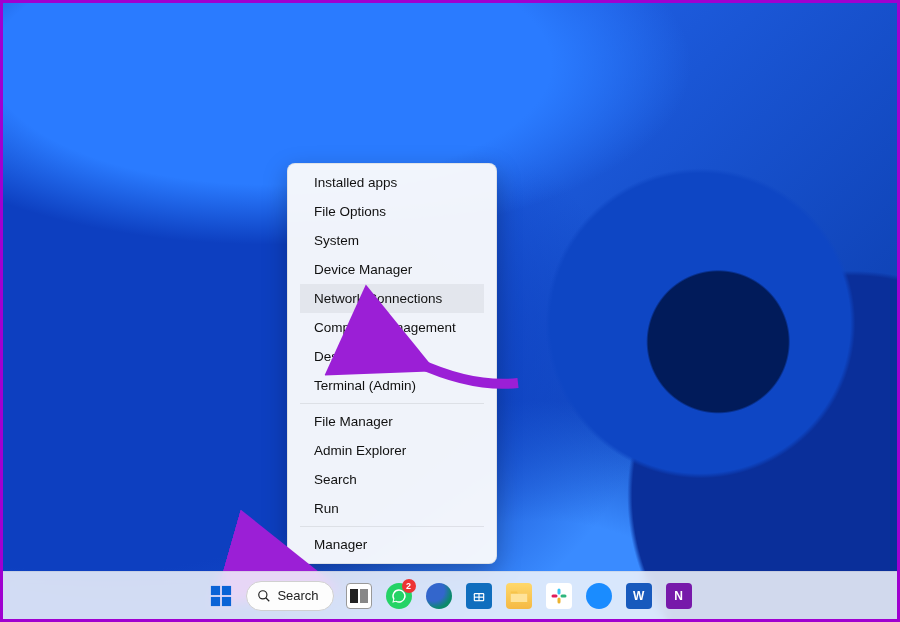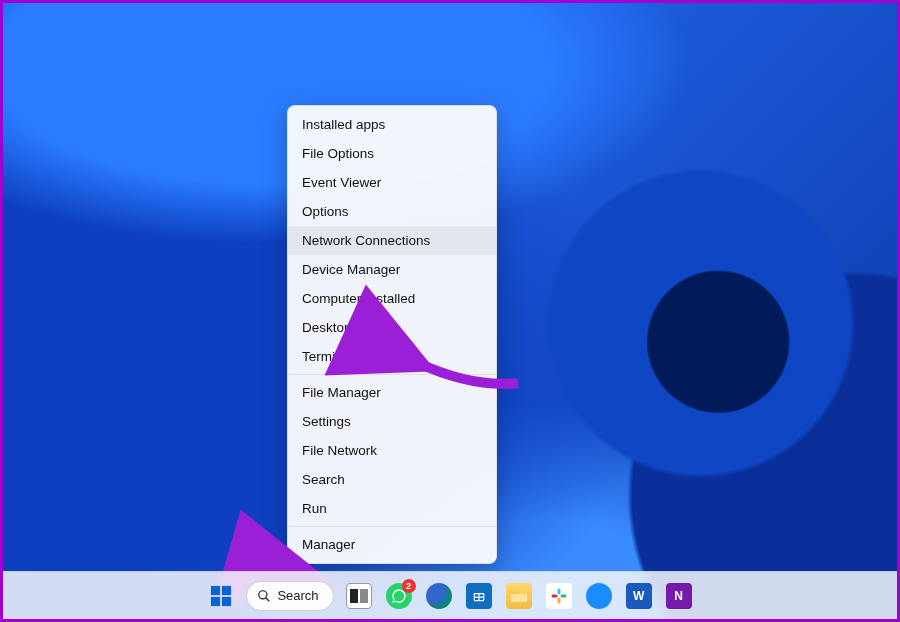--- a/index.html
+++ b/index.html
@@ -28,21 +28,21 @@
       display:flex; align-items:center; gap:6px;
       height:30px; padding:0 14px 0 10px;
       background:#fdfdfd; border:1px solid #d0d0d0; border-radius:15px;
       font-size:13px; color:#222;
     }
     .search-pill svg{width:14px;height:14px;}
     .menu {
       position:absolute; left:284px; bottom:55px; width:210px;
       background:rgba(248,249,252,.97);
       border:1px solid rgba(0,0,0,.08);
-      border-radius:8px; padding:4px 0;
+      border-radius:8px; padding:4px 12px;
       box-shadow:0 8px 24px rgba(0,0,0,.25);
       font-size:13.5px; color:#111;
     }
     .menu-item {
       display:flex; align-items:center; justify-content:space-between;
       padding:7px 14px; white-space:nowrap; cursor:default;
     }
     .menu-item.hover { background:rgba(0,0,0,.05); }
     .menu-sep { height:1px; background:rgba(0,0,0,.08); margin:3px 0; }
     .chev { font-size:11px; color:#666; }
@@ -60,49 +60,43 @@
   <div class="wallpaper"></div>
 
   <div class="menu">
     <div class="menu-item">
         <span>Installed apps</span>
       </div>
     <div class="menu-item">
         <span>File Options</span>
       </div>
     <div class="menu-item">
-        <span>Event Viewer</span>
-      </div>
-    <div class="menu-item">
-        <span>Options</span>
+        <span>System</span>
+      </div>
+    <div class="menu-item">
+        <span>Device Manager</span>
       </div>
     <div class="menu-item hover">
         <span>Network Connections</span>
       </div>
     <div class="menu-item">
-        <span>Device Manager</span>
-      </div>
-    <div class="menu-item">
-        <span>Computer Installed</span>
+        <span>Computer Management</span>
       </div>
     <div class="menu-item">
         <span>Desktop</span>
       </div>
     <div class="menu-item">
         <span>Terminal (Admin)</span>
       </div>
     <div class="menu-sep"></div>
     <div class="menu-item">
         <span>File Manager</span>
       </div>
     <div class="menu-item">
-        <span>Settings</span>
-      </div>
-    <div class="menu-item">
-        <span>File Network</span>
+        <span>Admin Explorer</span>
       </div>
     <div class="menu-item">
         <span>Search</span>
       </div>
     <div class="menu-item">
         <span>Run</span>
       </div>
     <div class="menu-sep"></div>
     <div class="menu-item">
         <span>Manager</span>

